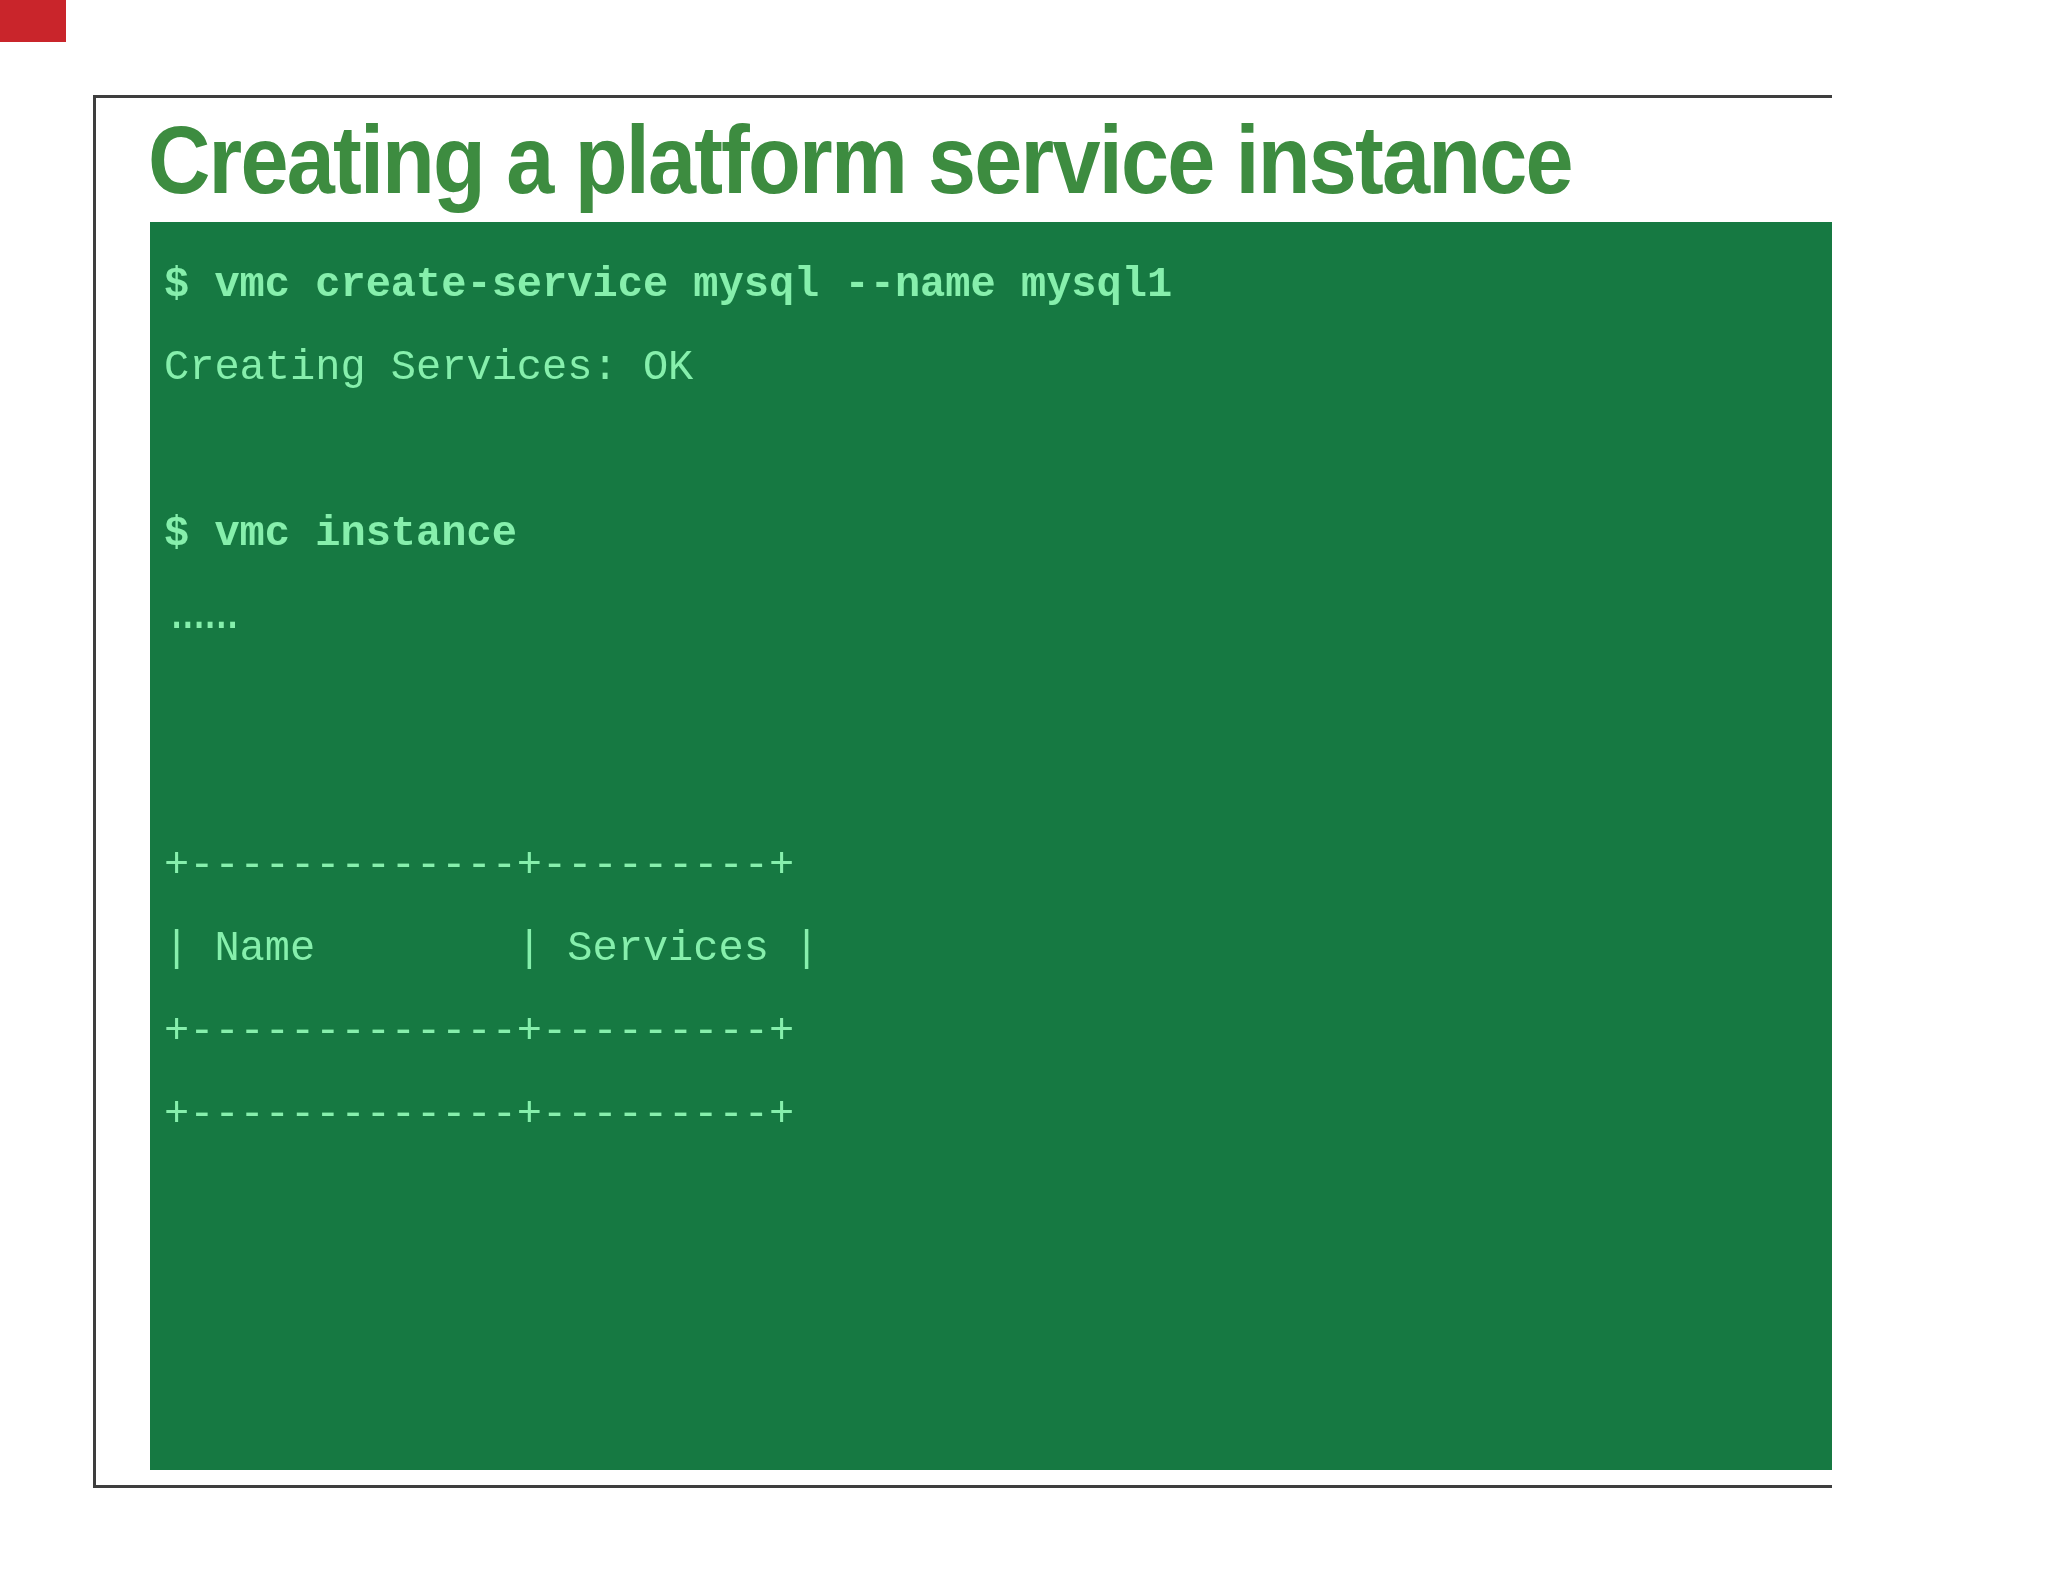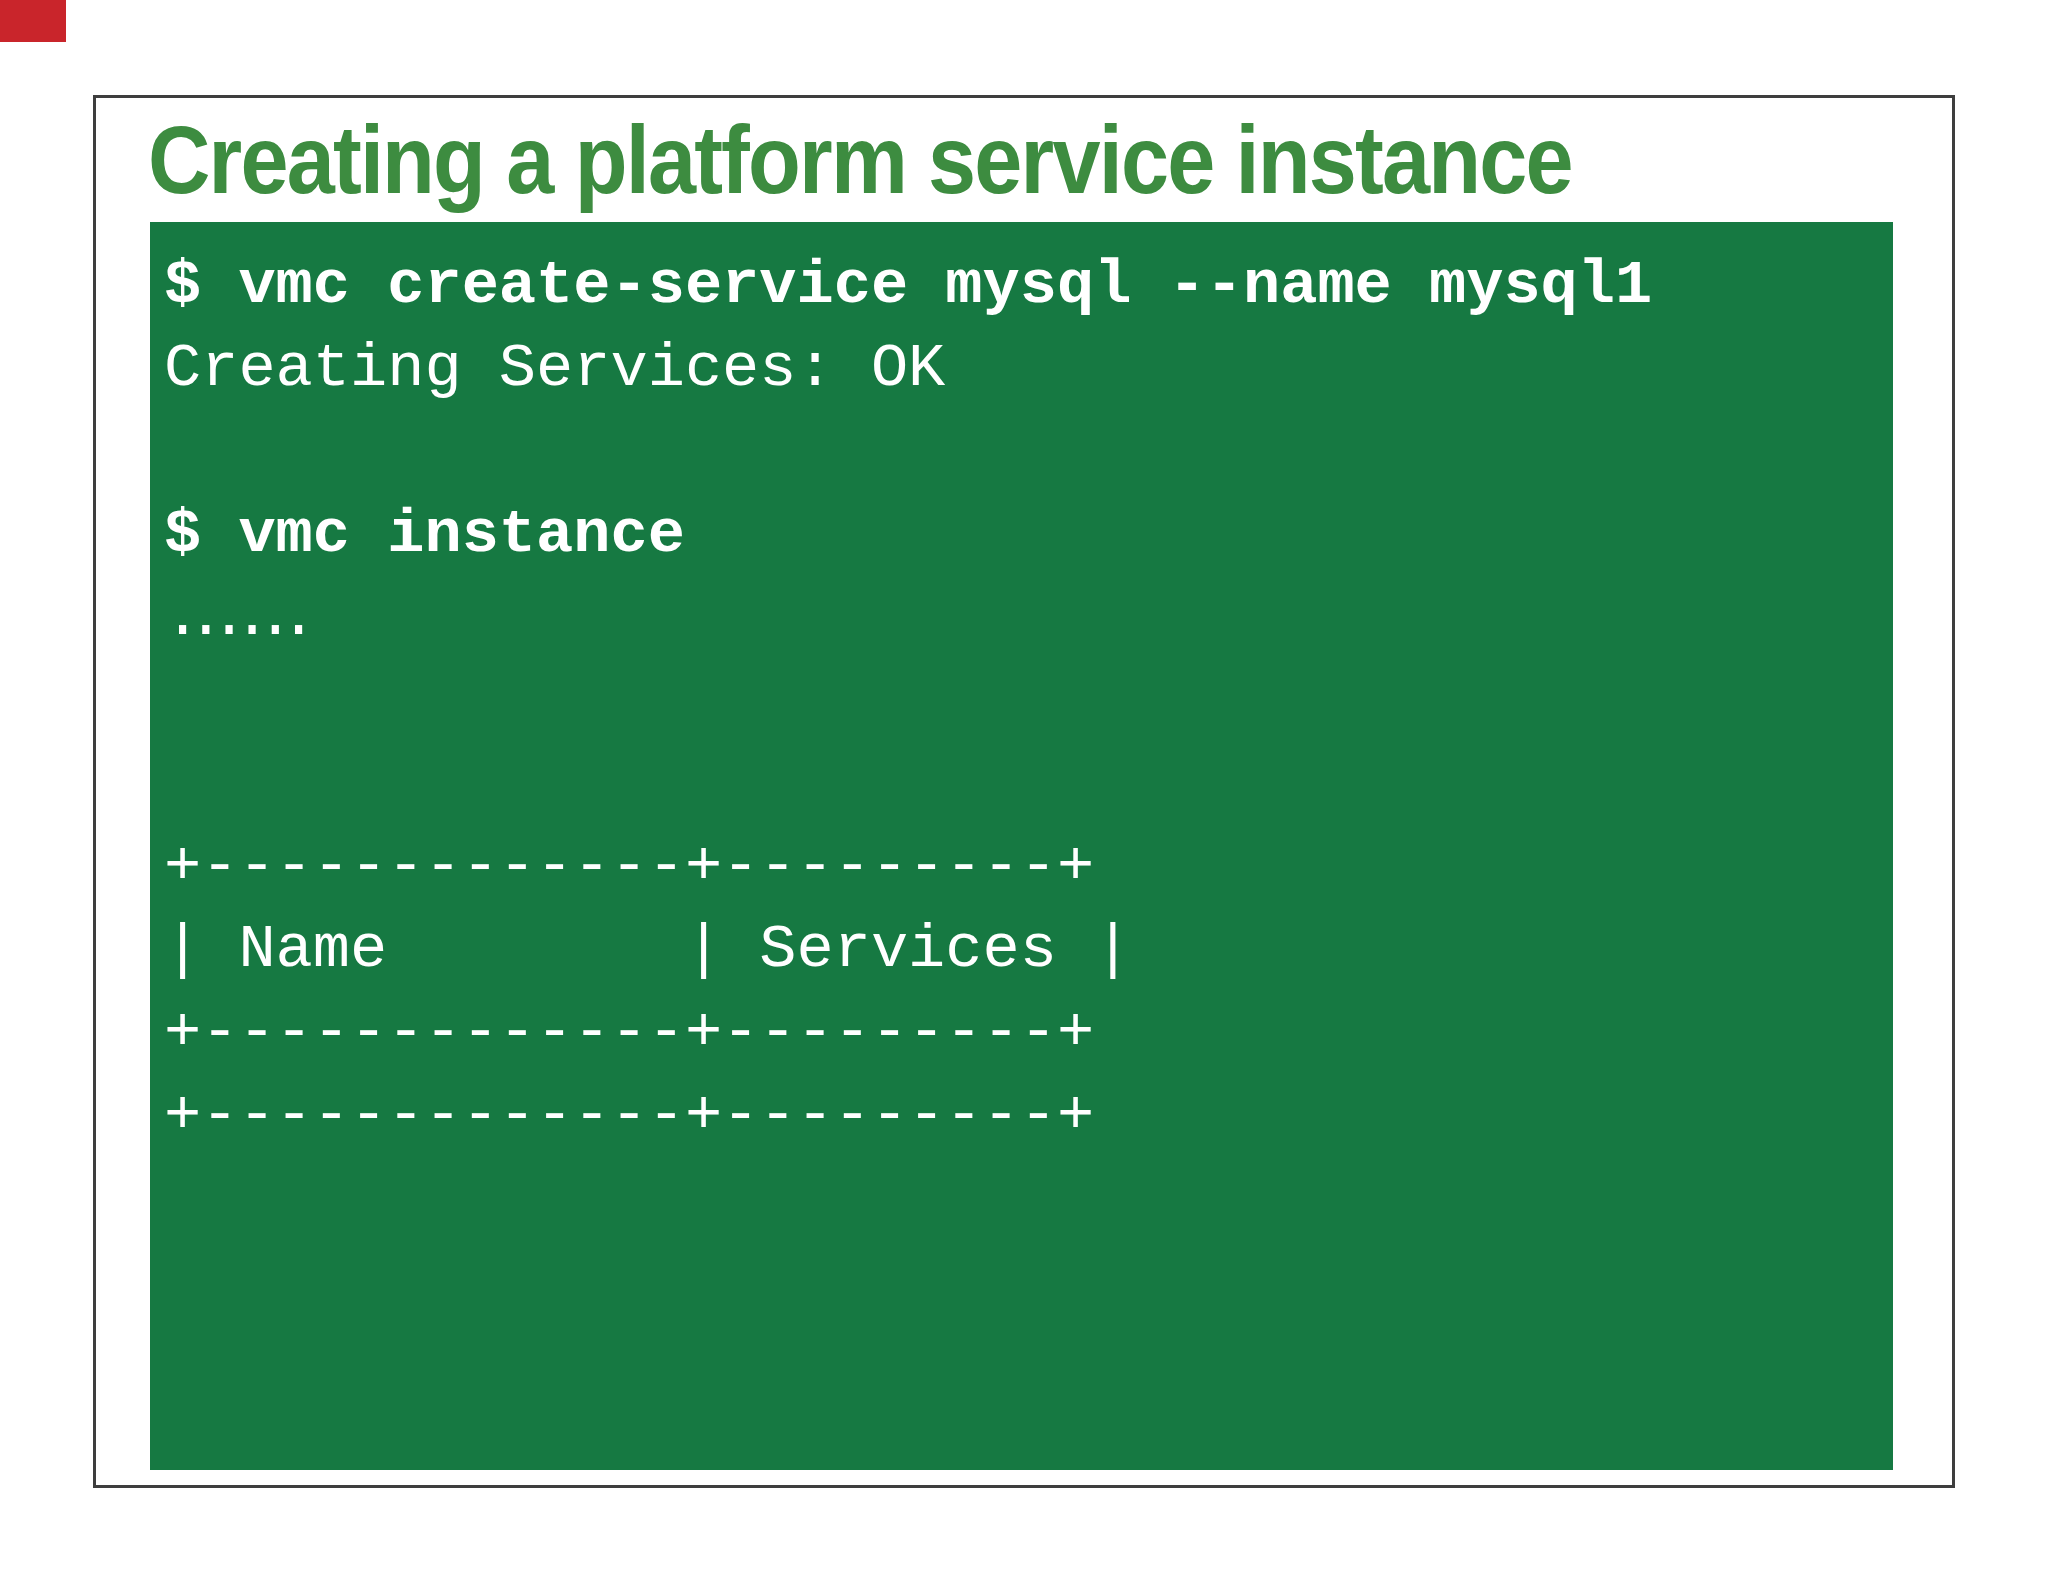--- a/index.html
+++ b/index.html
@@ -1,19 +1,19 @@
 <!DOCTYPE html>
 <html><head>
 <meta charset="utf-8">
 <style>
   * { margin: 0; padding: 0; }
   html, body { background: #ffffff; }
   .canvas {
     position: relative;
-    width: 2048px;
+    width: 1832px;
     height: 1582px;
     background: #ffffff;
     overflow: hidden;
     font-family: "Liberation Sans", sans-serif;
   }
   .corner-marker {
     position: absolute;
     left: 0; top: 0;
     width: 66px; height: 42px;
     background: #c9252b;
@@ -43,24 +43,24 @@
     position: absolute;
     left: 150px; top: 222px;
     width: 1743px; height: 1248px;
     box-sizing: border-box;
     background: #167942;
     padding: 22px 0 0 14px;
     overflow: hidden;
   }
   .t-line {
     font-family: "Liberation Mono", "DejaVu Sans Mono", monospace;
-    font-size: 62px;
+    font-size: 42px;
     line-height: 83px;
     height: 83px;
-    color: #ffffff;
+    color: #86efac;
     white-space: pre;
   }
   .t-line.bold { font-weight: bold; }
   .t-line.dots { letter-spacing: -14px; }
 </style>
 </head>
 <body>
 
 <div class="canvas">
 

